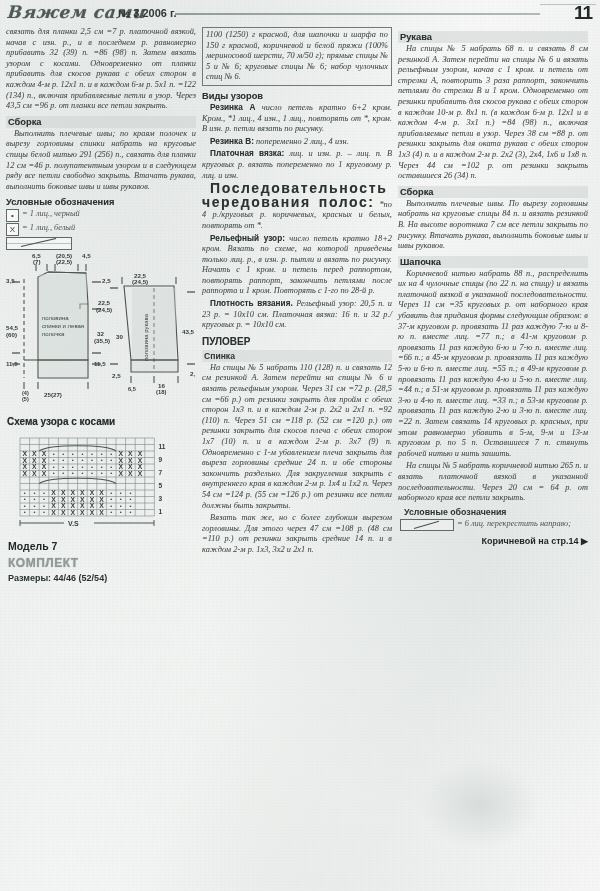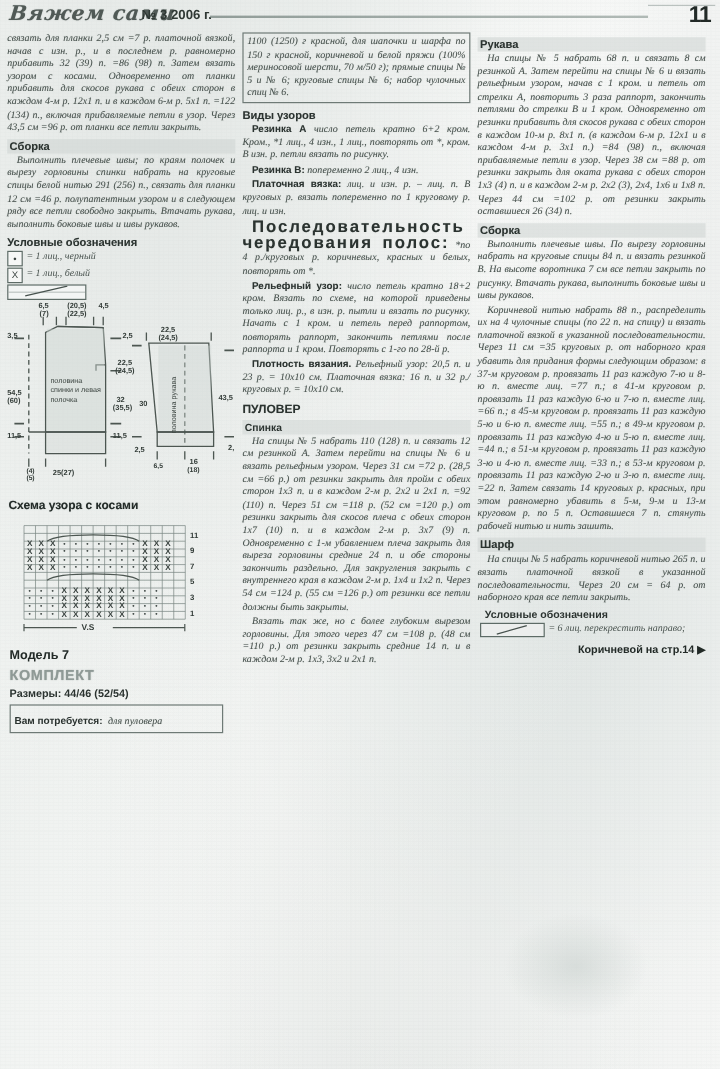--- a/index.html
+++ b/index.html
@@ -579,24 +579,20 @@
       <g stroke="#4c5651" stroke-width="1" fill="none">
         <path d="M14 93 L58 93 M88 93 L148 93"></path>
         <path d="M14 90 L14 96 M148 90 L148 96"></path>
       </g>
     </svg>
   </div>
 
   <div class="model-title">Модель 7</div>
   <div class="model-kind">КОМПЛЕКТ</div>
   <div class="model-sizes">Размеры: 44/46 (52/54)</div>
-  <div class="need-box">
-    <span class="lbl">Вам потребуется:</span>
-    <span class="para" style="display:inline;">для пуловера</span>
-  </div>
 </div>
 
 <div class="col" id="col2">
 
   <div class="boxed">
     <p class="para" style="margin:0;">1100 (1250) г красной, для шапочки и шарфа по 150 г красной, коричневой и белой пряжи (100% мериносовой шерсти, 70 м/50 г); прямые спицы № 5 и № 6; круговые спицы № 6; набор чулочных спиц № 6.</p>
   </div>
 
   <div class="h-sec plain">Виды узоров</div>
 
@@ -638,23 +634,23 @@
 </div>
 
 <div class="col" id="col3">
 
   <div class="h-sec">Рукава</div>
   <p class="para indent">На спицы № 5 набрать 68 п. и связать 8 см резинкой А. Затем перейти на спицы № 6 и вязать рельефным узором, начав с 1 кром. и петель от стрелки А, повторить 3 раза раппорт, закончить петлями до стрелки В и 1 кром. Одновременно от резинки прибавить для скосов рукава с обеих сторон в каждом 10-м р. 8х1 п. (в каждом 6-м р. 12х1 и в каждом 4-м р. 3х1 п.) =84 (98) п., включая прибавляемые петли в узор. Через 38 см =88 р. от резинки закрыть для оката рукава с обеих сторон 1х3 (4) п. и в каждом 2-м р. 2х2 (3), 2х4, 1х6 и 1х8 п. Через 44 см =102 р. от резинки закрыть оставшиеся 26 (34) п.</p>
 
   <div class="h-sec">Сборка</div>
   <p class="para indent">Выполнить плечевые швы. По вырезу горловины набрать на круговые спицы 84 п. и вязать резинкой В. На высоте воротника 7 см все петли закрыть по рисунку. Втачать рукава, выполнить боковые швы и швы рукавов.</p>
 
+  <div class="h-sec">Шапочка</div>
   <p class="para indent">Коричневой нитью набрать 88 п., распределить их на 4 чулочные спицы (по 22 п. на спицу) и вязать платочной вязкой в указанной последовательности. Через 11 см =35 круговых р. от наборного края убавить для придания формы следующим образом: в 37-м круговом р. провязать 11 раз каждую 7-ю и 8-ю п. вместе лиц. =77 п.; в 41-м круговом р. провязать 11 раз каждую 6-ю и 7-ю п. вместе лиц. =66 п.; в 45-м круговом р. провязать 11 раз каждую 5-ю и 6-ю п. вместе лиц. =55 п.; в 49-м круговом р. провязать 11 раз каждую 4-ю и 5-ю п. вместе лиц. =44 п.; в 51-м круговом р. провязать 11 раз каждую 3-ю и 4-ю п. вместе лиц. =33 п.; в 53-м круговом р. провязать 11 раз каждую 2-ю и 3-ю п. вместе лиц. =22 п. Затем связать 14 круговых р. красных, при этом равномерно убавить в 5-м, 9-м и 13-м круговом р. по 5 п. Оставшиеся 7 п. стянуть рабочей нитью и нить зашить.</p>
 
-  <div class="h-sec">Шарф</div>
   <p class="para indent">На спицы № 5 набрать коричневой нитью 265 п. и вязать платочной вязкой в указанной последовательности. Через 20 см = 64 р. от наборного края все петли закрыть.</p>
 
   <div class="tiny-legend-head">Условные обозначения</div>
   <div class="legend-row" style="margin-left:2px;">
     <span class="cross-sym"></span>
     <span class="legend-txt">= 6 лиц. перекрестить направо;</span>
   </div>
 
   <div class="cont">
     <span>Коричневой на стр.14</span>

